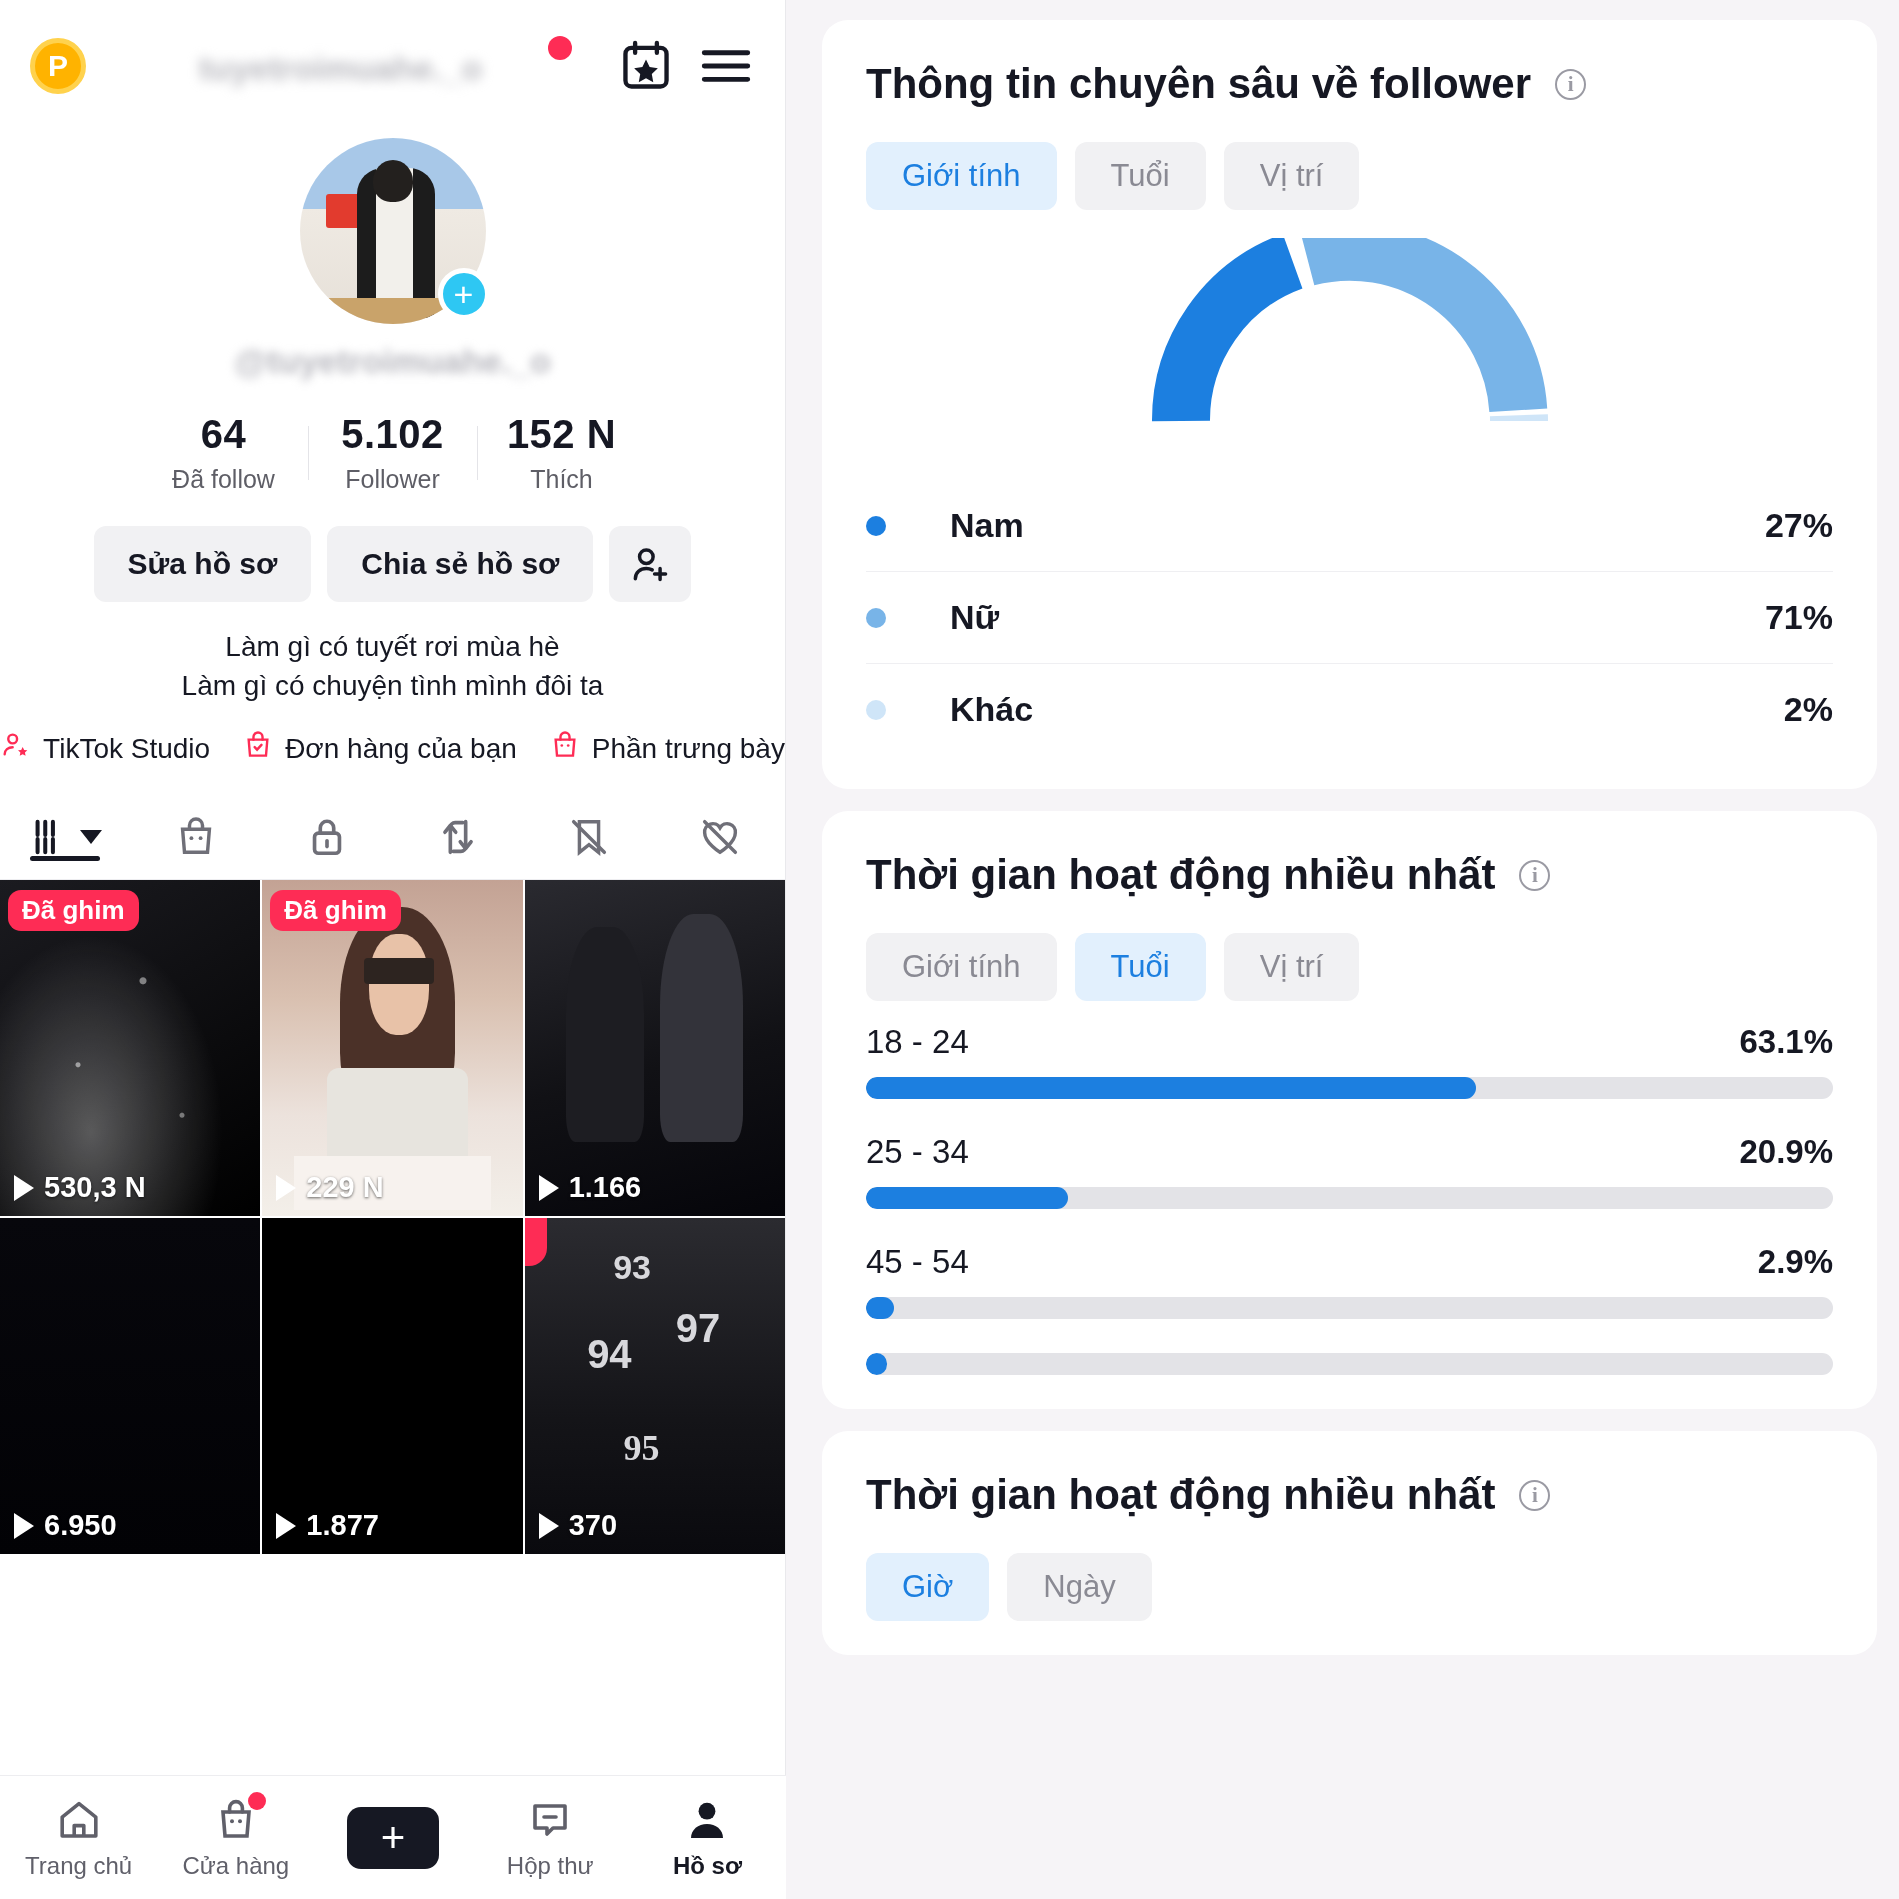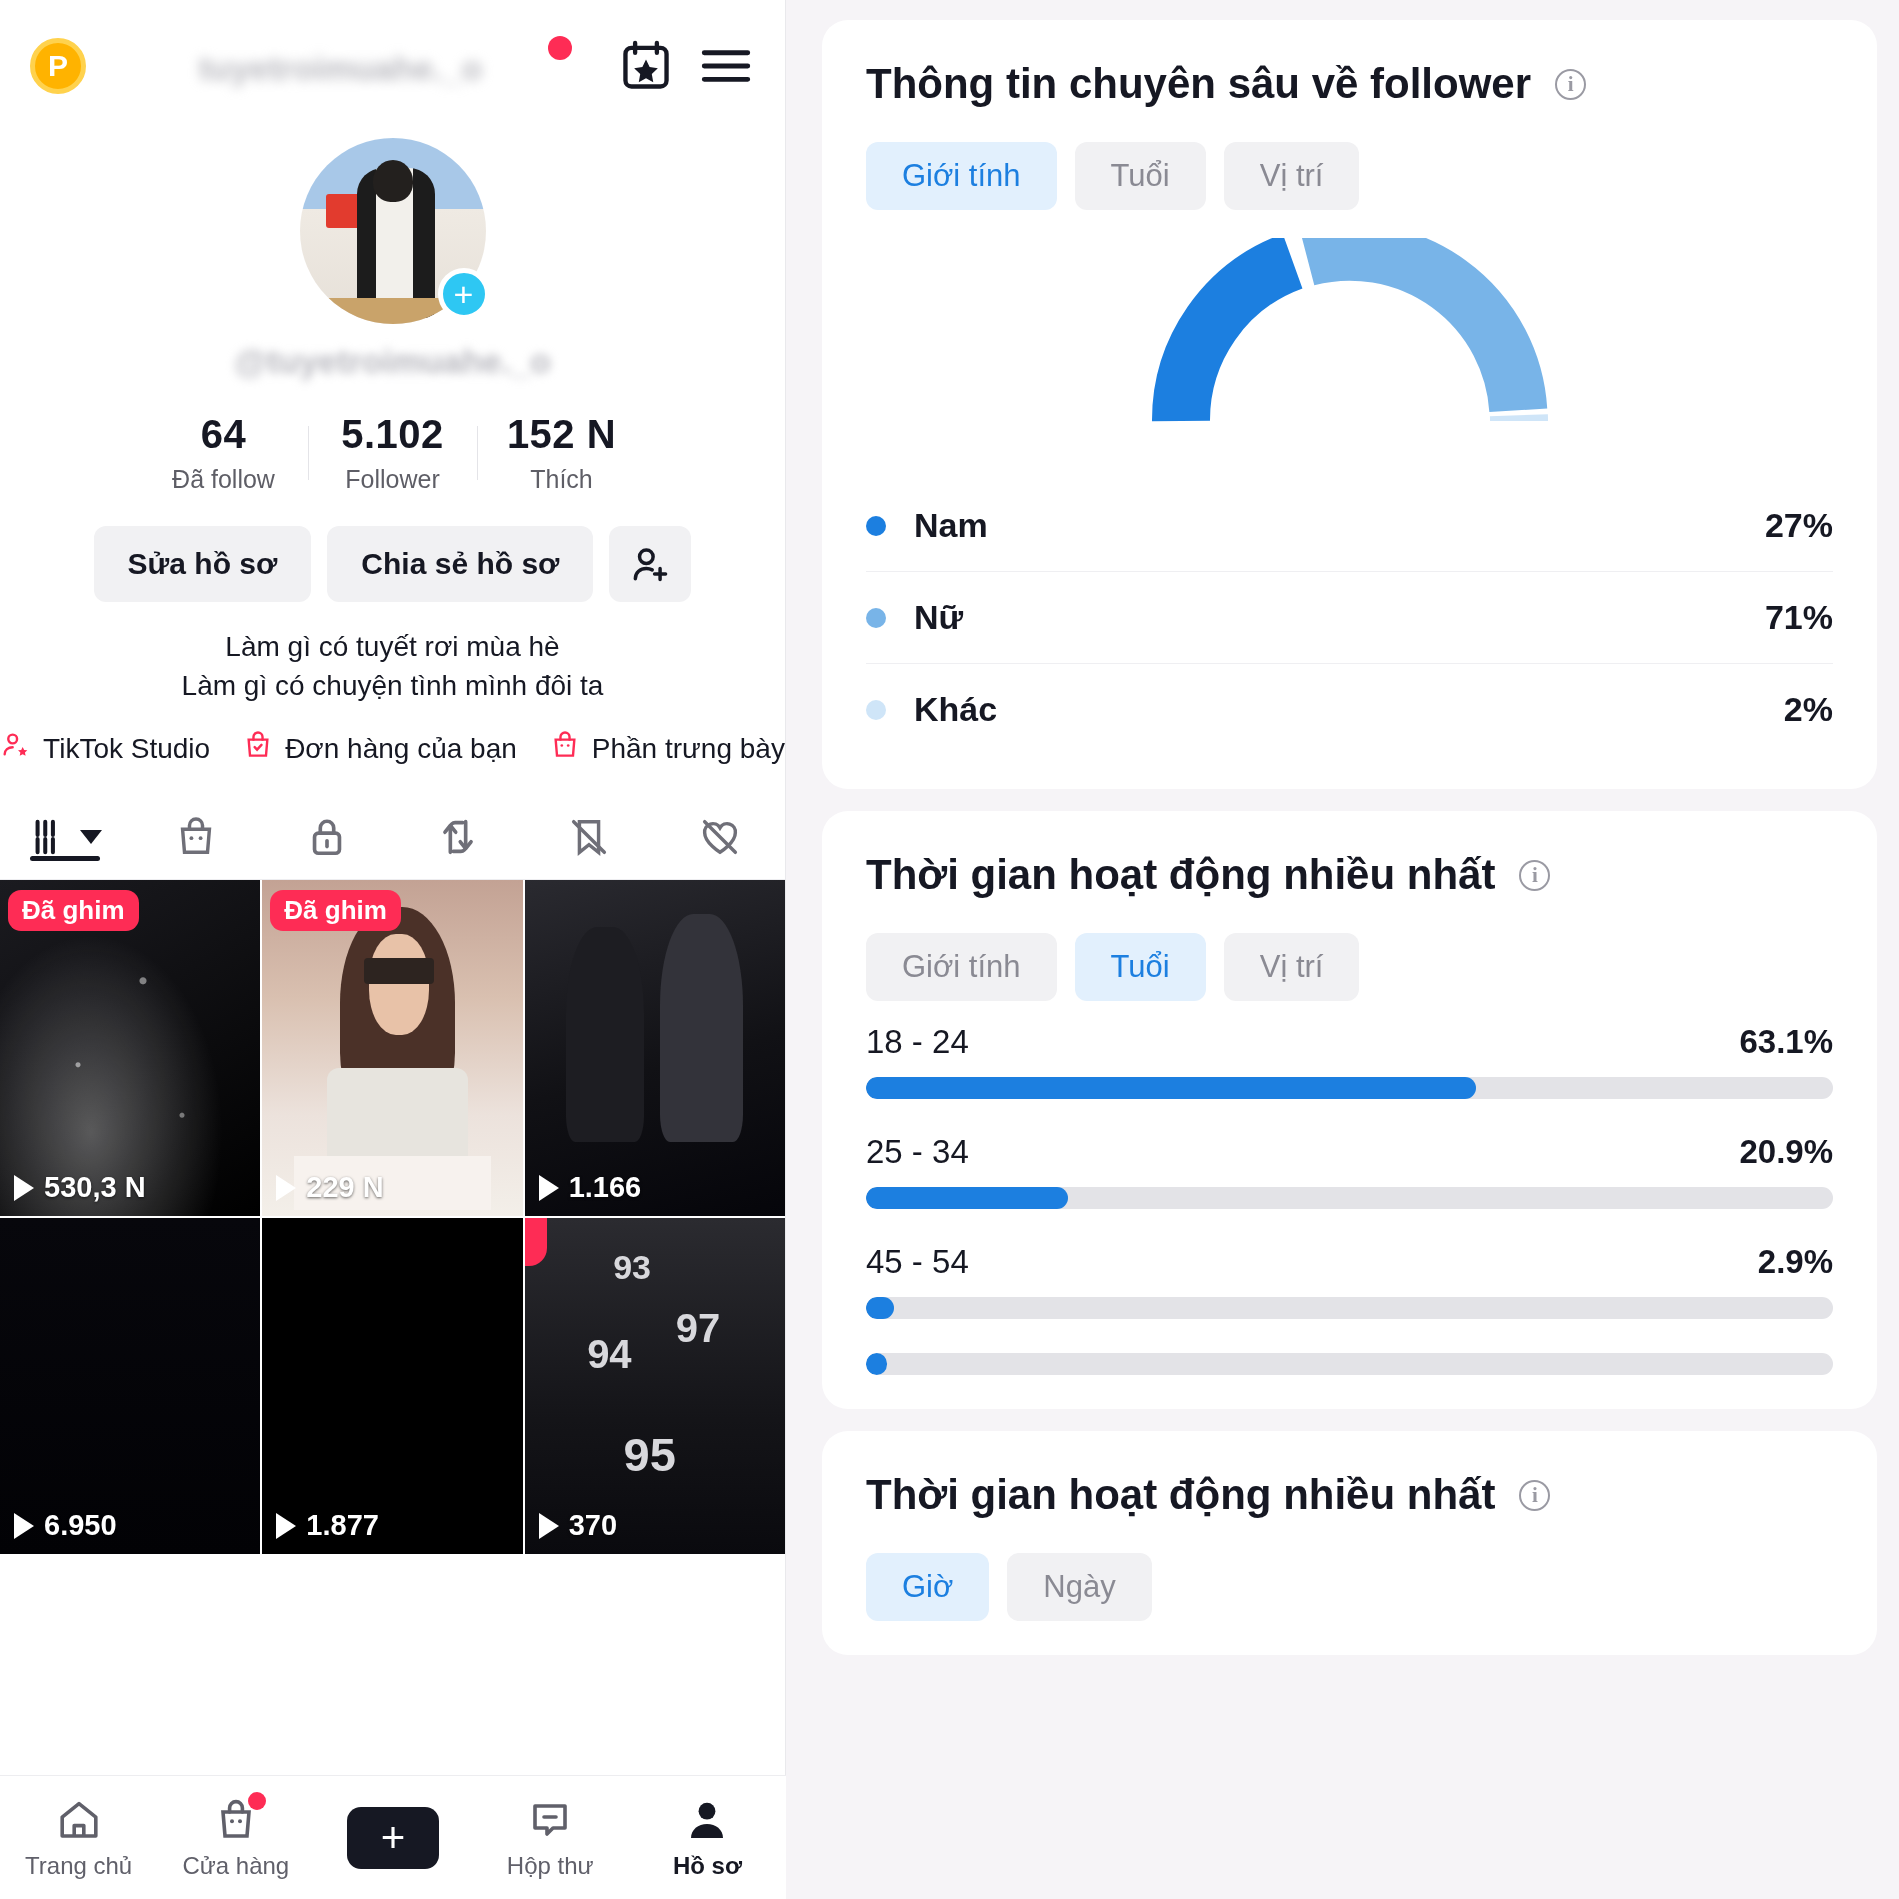--- a/index.html
+++ b/index.html
@@ -237,21 +237,21 @@
   }
   .seg-btn.on { background: #e2f0fd; color: #1c7fe0; }
 
   .gauge-wrap { display: flex; justify-content: center; margin-top: 28px; }
   .gauge { width: 420px; height: 212px; position: relative; }
   .gauge svg { width: 100%; height: 100%; display: block; }
 
   .legend { margin-top: 30px; }
   .lg-row {
     display: flex; align-items: center;
-    padding: 26px 0; border-bottom: 1px solid #efeff2;
+    padding: 26px 0; border-bottom: 1px solid #efeff2; gap: 36px;
   }
   .lg-row:last-child { border-bottom: none; }
   .lg-dot { width: 20px; height: 20px; border-radius: 50%; flex: 0 0 auto; margin-right: 28px; }
   .lg-name { font-size: 34px; color: #161823; font-weight: 600; flex: 1; }
   .lg-val { font-size: 34px; color: #161823; font-weight: 700; }
 
   .bars { margin-top: 22px; }
   .bar-row { margin-top: 34px; text-align: right; }
   .bar-row:first-child { margin-top: 6px; }
   .bar-head { display: flex; justify-content: space-between; align-items: baseline; }
@@ -459,21 +459,21 @@
         <div class="views">
           <span class="play"></span>
           <span>1.877</span>
         </div>
       </div>
       <div class="cell">
         <div class="thumb6">
           <span class="t6-n" style="left:34%;top:9%;font-size:34px;">93</span>
           <span class="t6-n" style="left:58%;top:26%;font-size:40px;">97</span>
           <span class="t6-n" style="left:24%;top:34%;font-size:40px;">94</span>
-          <span class="t6-n" style="left:38%;top:62%;font-size:47px;">95</span>
+          <span class="t6-n" style="left:38%;top:62%;font-size:36px;font-family:Liberation Serif, serif;">95</span>
         </div>
         <div class="heart-badge">
           
           
         </div>
         <div class="views">
           <span class="play"></span>
           <span>370</span>
         </div>
       </div>

